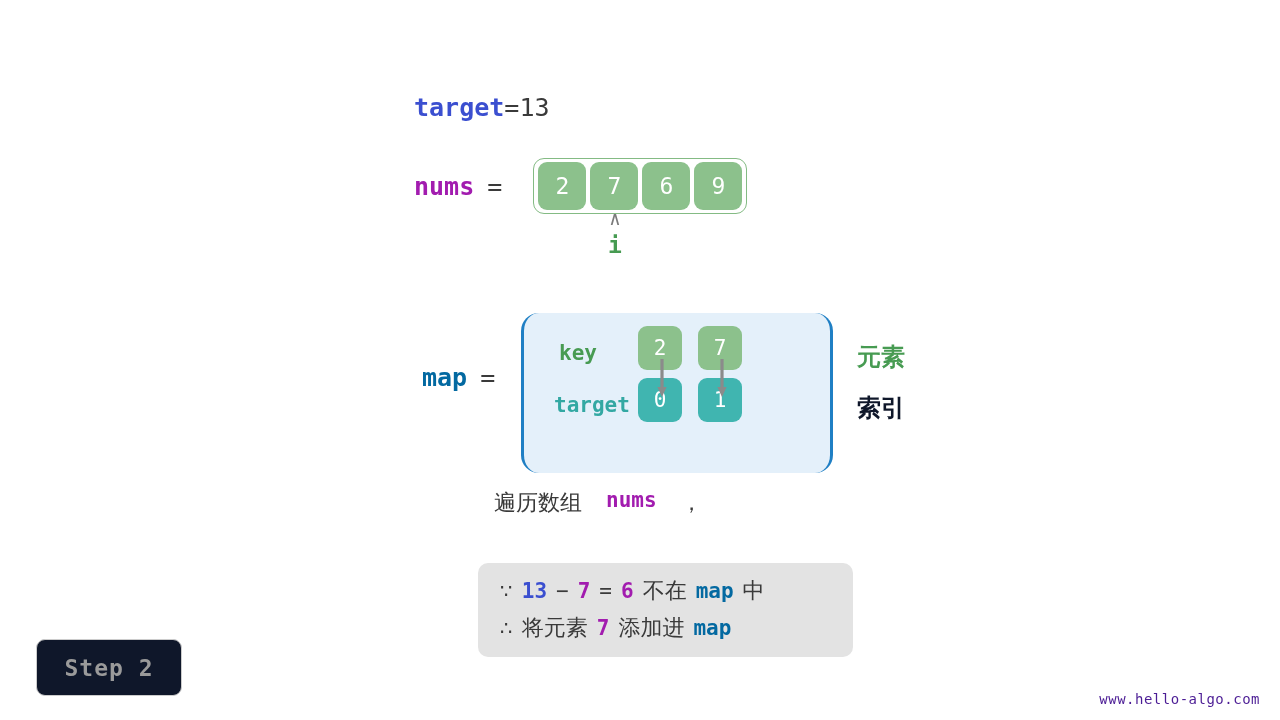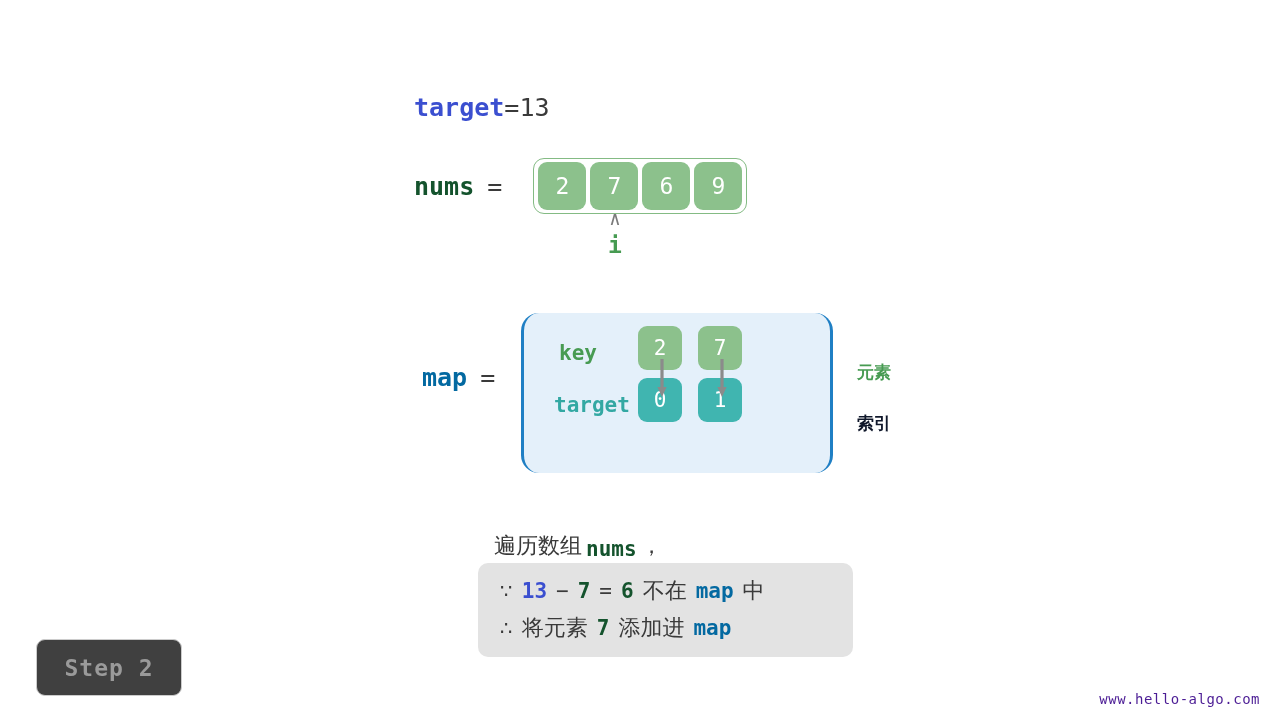--- a/index.html
+++ b/index.html
@@ -18,21 +18,21 @@
     position: absolute;
     inset: 0;
   }
 
   
   .mono {
     font-family: "DejaVu Sans Mono", monospace;
     font-weight: bold;
   }
   .c-target { color: #3b4fd0; }
-  .c-nums   { color: #14532d; }
+  .c-nums   { color: #a21caf; }
   .c-map    { color: #0369a1; }
 
   
   .target-row {
     position: absolute;
     left: 414px;
     top: 93px;
     display: flex;
     align-items: center;
     gap: 0;
@@ -177,36 +177,35 @@
     width: 4px;
     height: 38px;
     pointer-events: none;
   }
   .kv-arrow svg { display: block; overflow: visible; }
 
   .side-note {
     position: absolute;
     font-family: "DejaVu Sans", sans-serif;
     font-weight: bold;
-    font-size: 17px;
-    margin-top: 20px;
+    font-size: 24px;
   }
   .side-note.elem { left: 857px; top: 341px; color: #479b52; }
   .side-note.idx  { left: 857px; top: 392px; color: #0f172a; }
 
   
   .desc-line {
     position: absolute;
     left: 494px;
-    top: 531px;
+    top: 488px;
     font-size: 22px;
     color: #3a3a3a;
     display: flex;
-    align-items: flex-end;
-    gap: 4px;
+    align-items: flex-start;
+    gap: 24px;
   }
   .desc-line .mono { font-size: 21px; }
 
   .conclusion {
     position: absolute;
     left: 478px;
     top: 563px;
     width: 375px;
     box-sizing: border-box;
     background: #e3e3e3;
@@ -245,21 +244,21 @@
     border: 1.4px solid #cccccc;
     border-radius: 9px;
     display: flex;
     align-items: center;
     justify-content: center;
     font-family: "DejaVu Sans Mono", monospace;
     font-weight: bold;
     font-size: 23px;
     color: #9a9a9a;
     letter-spacing: 1px;
-    background: #404040;
+    background: #0f172a;
   }
 
   
   .watermark {
     position: absolute;
     right: 20px;
     bottom: 13px;
     font-family: "DejaVu Sans Mono", monospace;
     font-size: 14px;
     color: #4c1d95;

